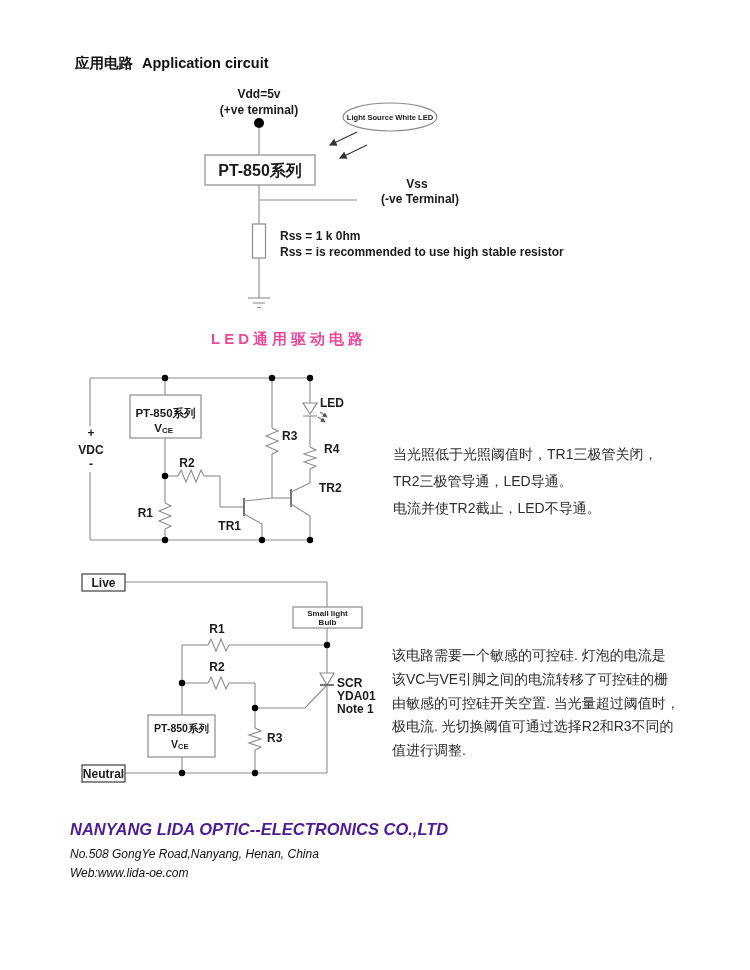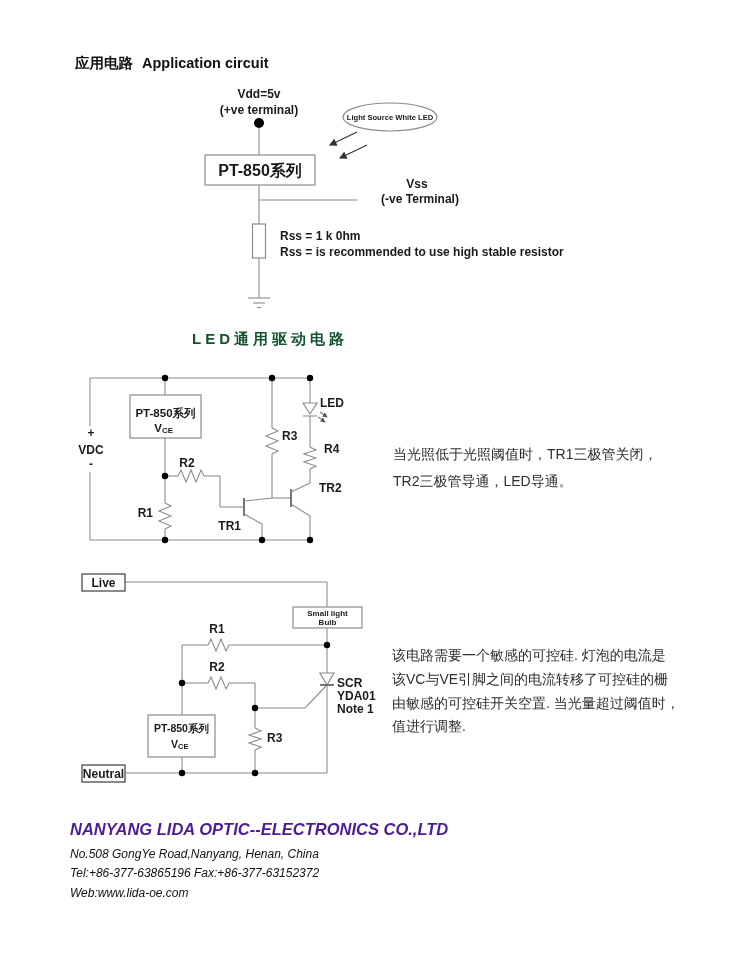--- a/index.html
+++ b/index.html
@@ -3,21 +3,21 @@
 <meta charset="utf-8">
 <style>
   html,body{margin:0;padding:0;background:#ffffff;}
   .page{
     position:relative;width:750px;height:970px;background:#ffffff;overflow:hidden;
     font-family:"Liberation Sans","DejaVu Sans",sans-serif;color:#1a1a1a;
   }
   .abs{position:absolute;}
   .title{left:75px;top:54px;font-size:14.5px;font-weight:700;color:#111;}
   .title .zh{margin-right:9px;}
-  .caption{left:192px;top:330px;font-size:15px;font-weight:600;letter-spacing:4px;color:#14532d;}
+  .caption{left:211px;top:330px;font-size:15px;font-weight:600;letter-spacing:4px;color:#ec4899;}
   .desc{font-size:14px;color:#2e2e2e;margin-top:32px;}
   .desc div{white-space:nowrap;}
   .desc1{left:393px;top:409px;}
   .desc1 div{line-height:27px;}
   .desc2{left:392px;top:612px;}
   .desc2 div{line-height:23.8px;}
   .footer-company{left:70px;top:820px;font-size:16.5px;font-weight:700;font-style:italic;color:#4c1d95;}
   .footer-lines{left:70px;top:845px;font-size:12px;font-style:italic;color:#111;}
   .footer-lines div{line-height:19.3px;}
   .footer-lines .em2{margin-left:28px;}
@@ -156,20 +156,21 @@
     <text class="lbl" x="207" y="70">R3</text>
     <text class="lbl" x="249" y="83">R4</text>
     <text class="lbl" x="166" y="160" text-anchor="end">TR1</text>
     <text class="lbl" x="244" y="122">TR2</text>
     <text class="lbl" x="245" y="37">LED</text>
   </svg>
 
   <div class="abs desc desc1">
     <div>当光照低于光照阈值时，TR1三极管关闭，</div>
     <div>TR2三极管导通，LED导通。</div>
+    <div>电流并使TR2截止，LED不导通。</div>
   </div>
 
   <svg style="left:75px;top:565px;" width="330" height="230" viewBox="0 0 330 230">
     <g class="wire">
       <line x1="50" y1="17" x2="252" y2="17"></line>
       <line x1="252" y1="17" x2="252" y2="42"></line>
       <line x1="252" y1="63" x2="252" y2="80"></line>
       <line x1="107" y1="80" x2="133" y2="80"></line>
       <line x1="154" y1="80" x2="252" y2="80"></line>
       <line x1="107" y1="80" x2="107" y2="150"></line>
@@ -220,23 +221,23 @@
     <text class="lbl" x="192" y="177" font-size="11.5">R3</text>
     <text class="lbl" x="262" y="122" font-size="11.5">SCR</text>
     <text class="lbl" x="262" y="135" font-size="11.5">YDA01</text>
     <text class="lbl" x="262" y="148" font-size="11.5">Note 1</text>
   </svg>
 
   <div class="abs desc desc2">
     <div>该电路需要一个敏感的可控硅. 灯泡的电流是</div>
     <div>该VC与VE引脚之间的电流转移了可控硅的栅</div>
     <div>由敏感的可控硅开关空置. 当光量超过阈值时，</div>
+    <div>极电流. 光切换阈值可通过选择R2和R3不同的</div>
     <div>值进行调整.</div>
   </div>
 
   <div class="abs footer-company">NANYANG LIDA OPTIC--ELECTRONICS CO.,LTD</div>
   <div class="abs footer-lines">
     <div>No.508 GongYe Road,Nanyang, Henan, China</div>
-    <div>Tel:+86-377-63865196 Fax:+86-377-63152372</div>
     <div>Web:www.lida-oe.com</div>
   </div>
 
 </div>
 
 </body></html>

